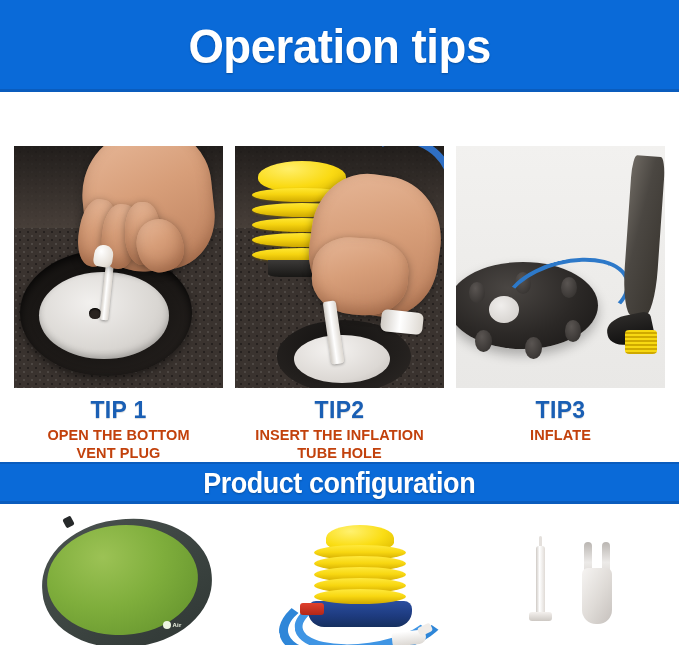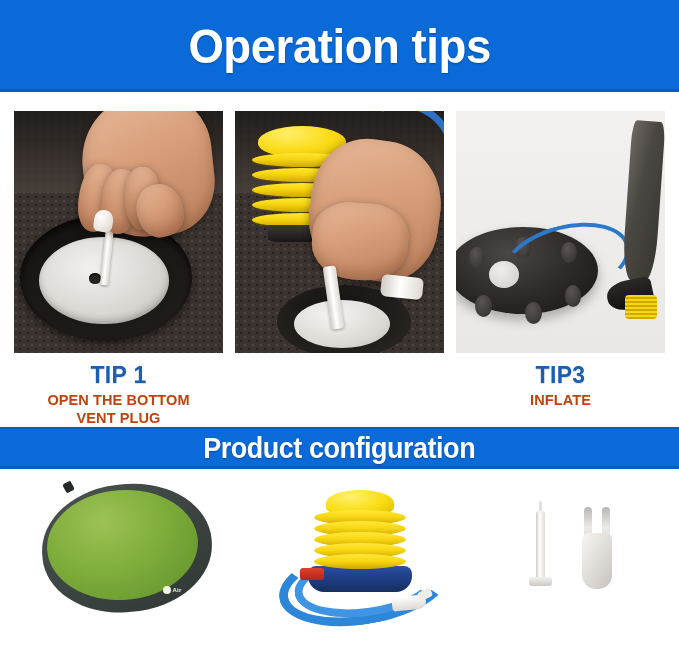--- a/index.html
+++ b/index.html
@@ -67,20 +67,21 @@
     display: flex;
     gap: 12px;
     padding: 19px 14px 0 14px;
     box-sizing: border-box;
   }
   .tip-card {
     flex: 1 1 0;
     display: flex;
     flex-direction: column;
     align-items: center;
+    margin-top: 35px;
   }
   .photo {
     width: 100%;
     height: 242px;
     position: relative;
     overflow: hidden;
     background: #ffffff;
   }
 
   
@@ -612,20 +613,25 @@
         <div class="bellows-base"></div>
       </div>
 
       <div class="hose-blue h2-hose"></div>
       <div class="h2-valvering"></div>
       <div class="h2-valvedisc"></div>
       <div class="hand h2-palm"></div>
       <div class="hand h2-knuck"></div>
       <div class="nozzle-white h2-noz1"></div>
       <div class="nozzle-white h2-noz2"></div>
+    </div>
+    <div class="tip-caption">
+      <div class="tip-label">TIP2</div>
+      <div class="tip-desc">INSERT THE INFLATION
+TUBE HOLE</div>
     </div>
   </div>
 
   <div class="tip-card">
     <div class="photo photo-light">
       <div class="disc-base"></div>
       <div class="disc-foot" style="left:6%;  top:56%"></div>
       <div class="disc-foot" style="left:28%; top:52%"></div>
       <div class="disc-foot" style="left:50%; top:54%"></div>
       <div class="disc-foot" style="left:9%;  top:76%"></div>

